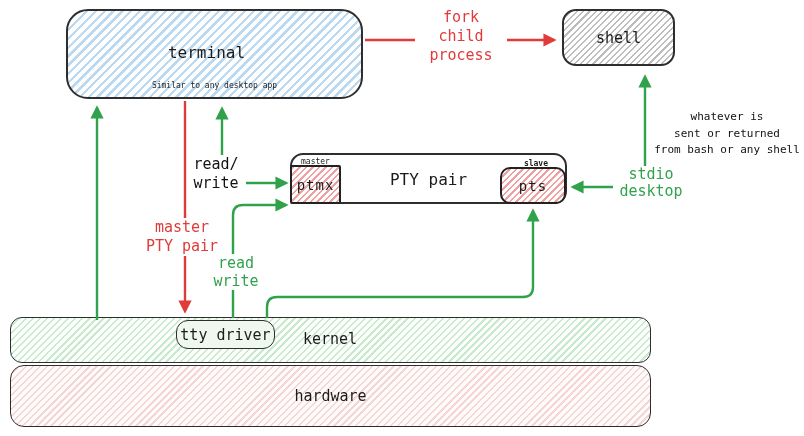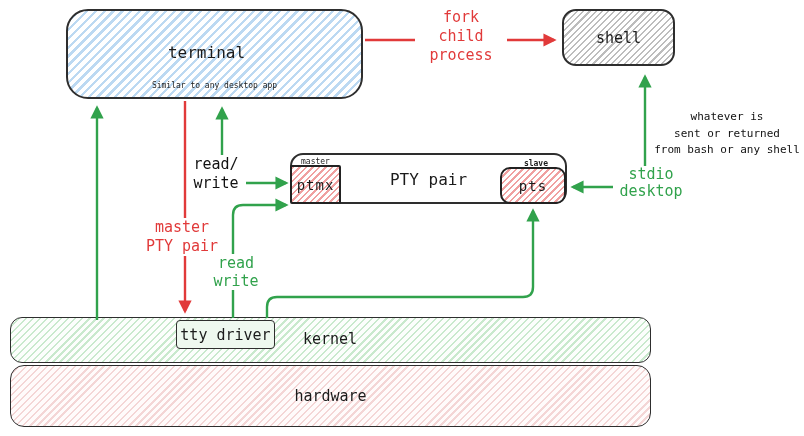--- a/index.html
+++ b/index.html
@@ -28,21 +28,21 @@
   #master-tag { position:absolute; left:9px; top:2px; font-size:8px; }
   #slave-tag { position:absolute; right:17px; top:4px; font-size:8px;font-weight:bold; }
   #ptmx-box { position:absolute; left:-2px; bottom:-2px; width:51px; height:39px; border:2px solid #222;
               border-radius:2px; font-size:14px; letter-spacing:1px; }
   #pts-box  { position:absolute; right:-1px; bottom:-2px; width:66px; height:37px; border:2px solid #222;
               border-radius:10px; font-size:14px; letter-spacing:1px; }
 
   #kernel-box { left:10px; top:317px; width:641px; height:46px; border-radius:12px; border-width:1.8px; }
   #kbd-box { left:20px; top:320px; width:151px; height:29px; border-radius:8px; border:1.8px solid #2e2e2e;
              background:#eef8ef; font-size:15px; z-index:2; }
-  #tty-box { left:176px; top:320px; width:99px; height:29px; border-radius:4px; border:1.8px solid #2e2e2e;
+  #tty-box { left:176px; top:320px; width:99px; height:29px; border-radius:12px; border:1.8px solid #2e2e2e;
              background:#eef8ef; font-size:15px; z-index:2; }
   #kernel-label { position:absolute; left:285px; top:330px; width:90px; text-align:center; font-size:15px; z-index:2; }
 
   #hw-box { left:10px; top:365px; width:641px; height:62px; border-radius:14px; border-width:1.8px; font-size:15px; }
 
   svg.wires { position:absolute; left:0; top:0; z-index:3; pointer-events:none; }
 
   .lbl { position:absolute; white-space:pre-line; text-align:center; z-index:4; line-height:19px; font-size:15px; }
   .red-t { color:#e13a3a; }
   .green-t { color:#31a24c; }

